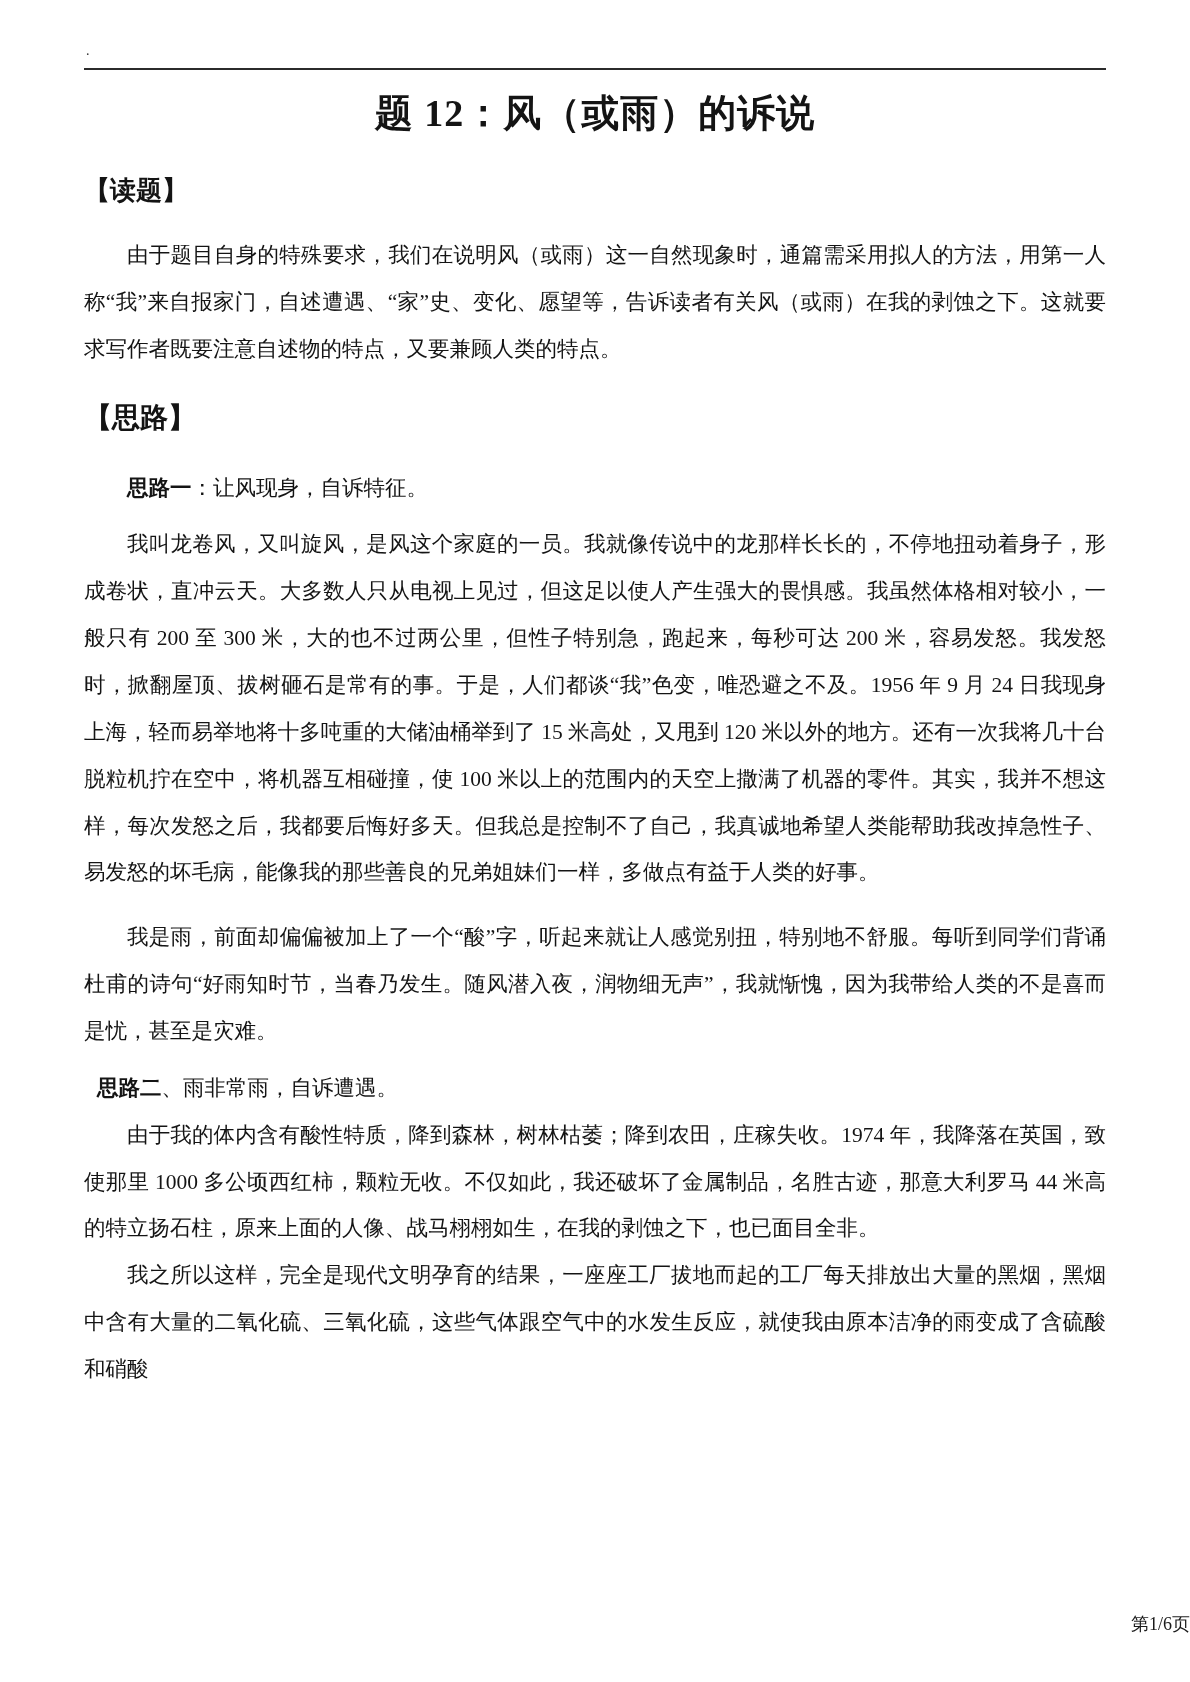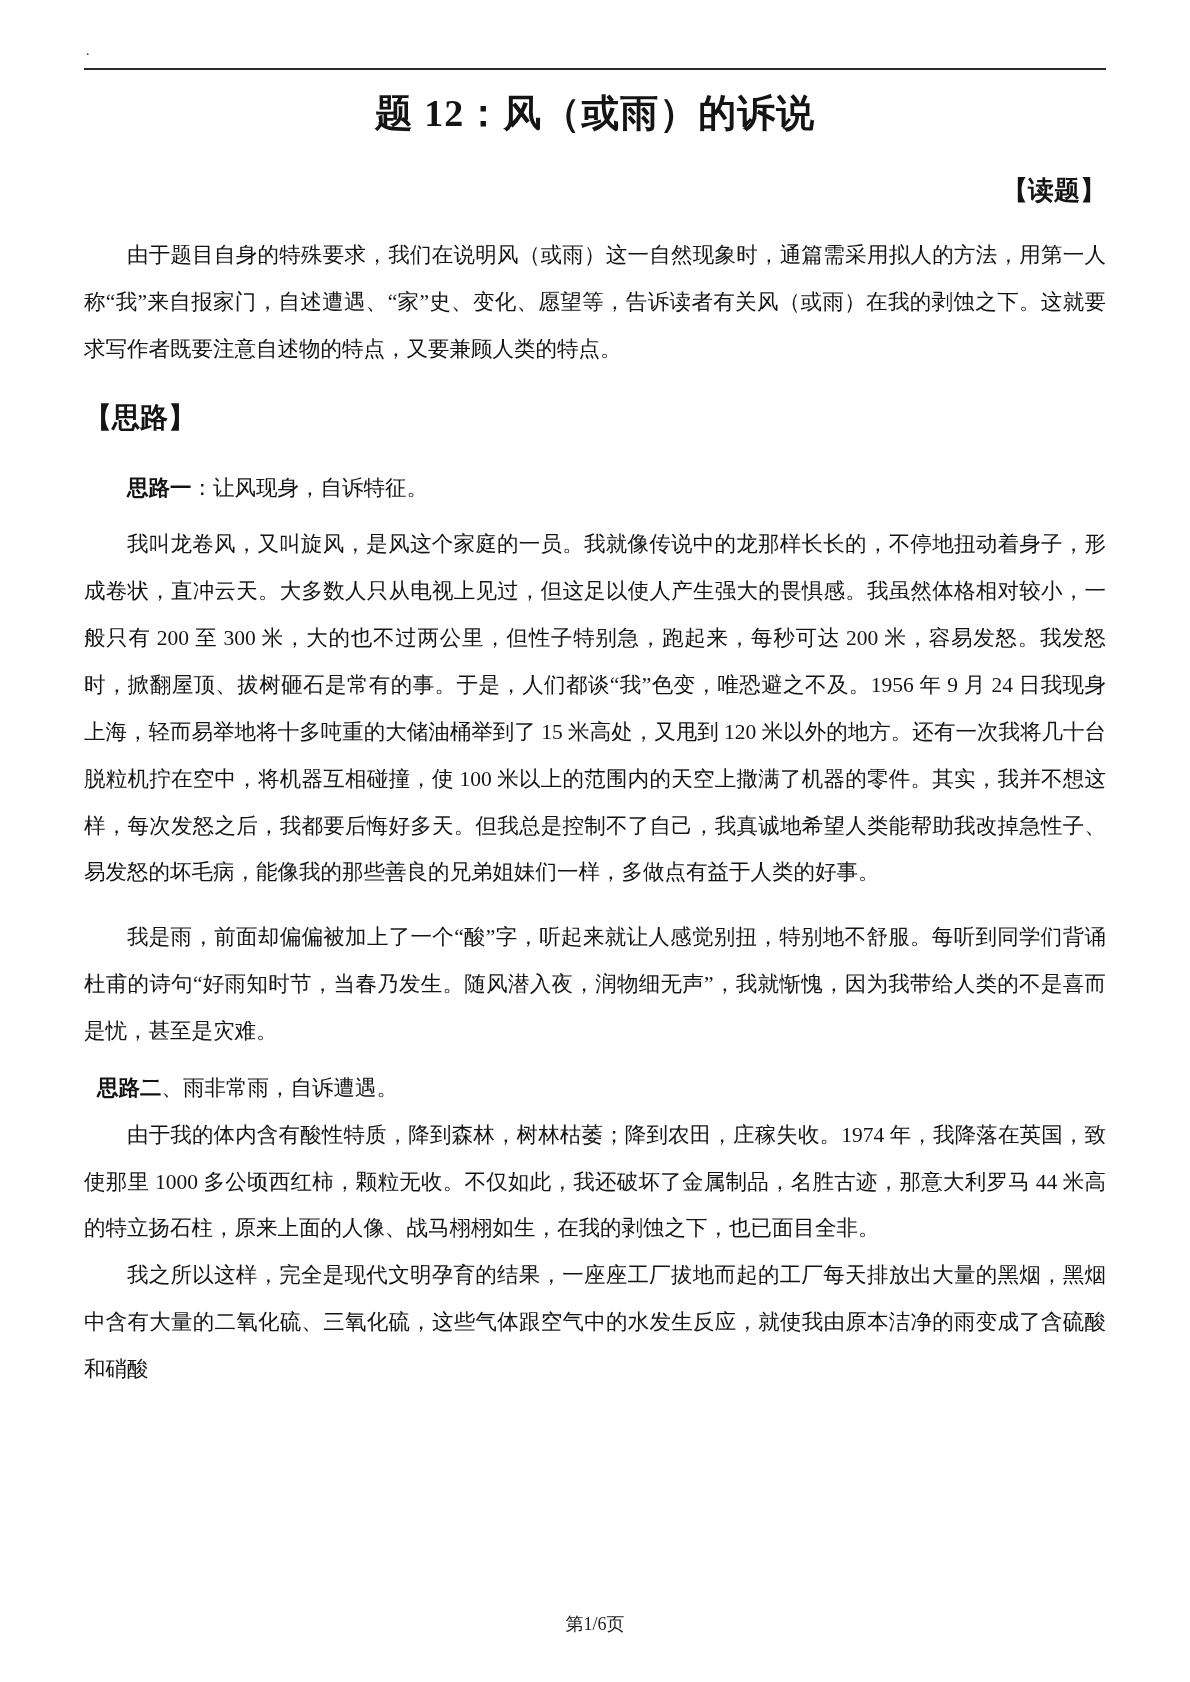--- a/index.html
+++ b/index.html
@@ -34,21 +34,20 @@
     letter-spacing: 1px;
     margin: 18px 0 34px 0;
   }
   .sec-h {
     font-size: 26px;
     font-weight: 700;
     margin: 0 0 24px 0;
   }
   .sec-h.reading {
     margin-top: 4px;
-    text-align: right;
   }
   .sec-h.ideas {
     font-size: 28px;
     margin-top: 26px;
     margin-bottom: 28px;
   }
   .para {
     font-size: 21.5px;
     line-height: 2.18;
     text-align: justify;
@@ -67,21 +66,21 @@
   .idea2-line {
     text-indent: 0.6em;
     margin-top: 10px;
     margin-bottom: 0;
   }
   .footer {
     position: absolute;
     left: 0;
     right: 0;
     bottom: 46px;
-    text-align: center;
+    text-align: right;
     font-size: 18px;
     color: #1a1a1a;
   }
 </style>
 </head>
 <body>
 
 <div class="page">
 
   <div class="header-area">

